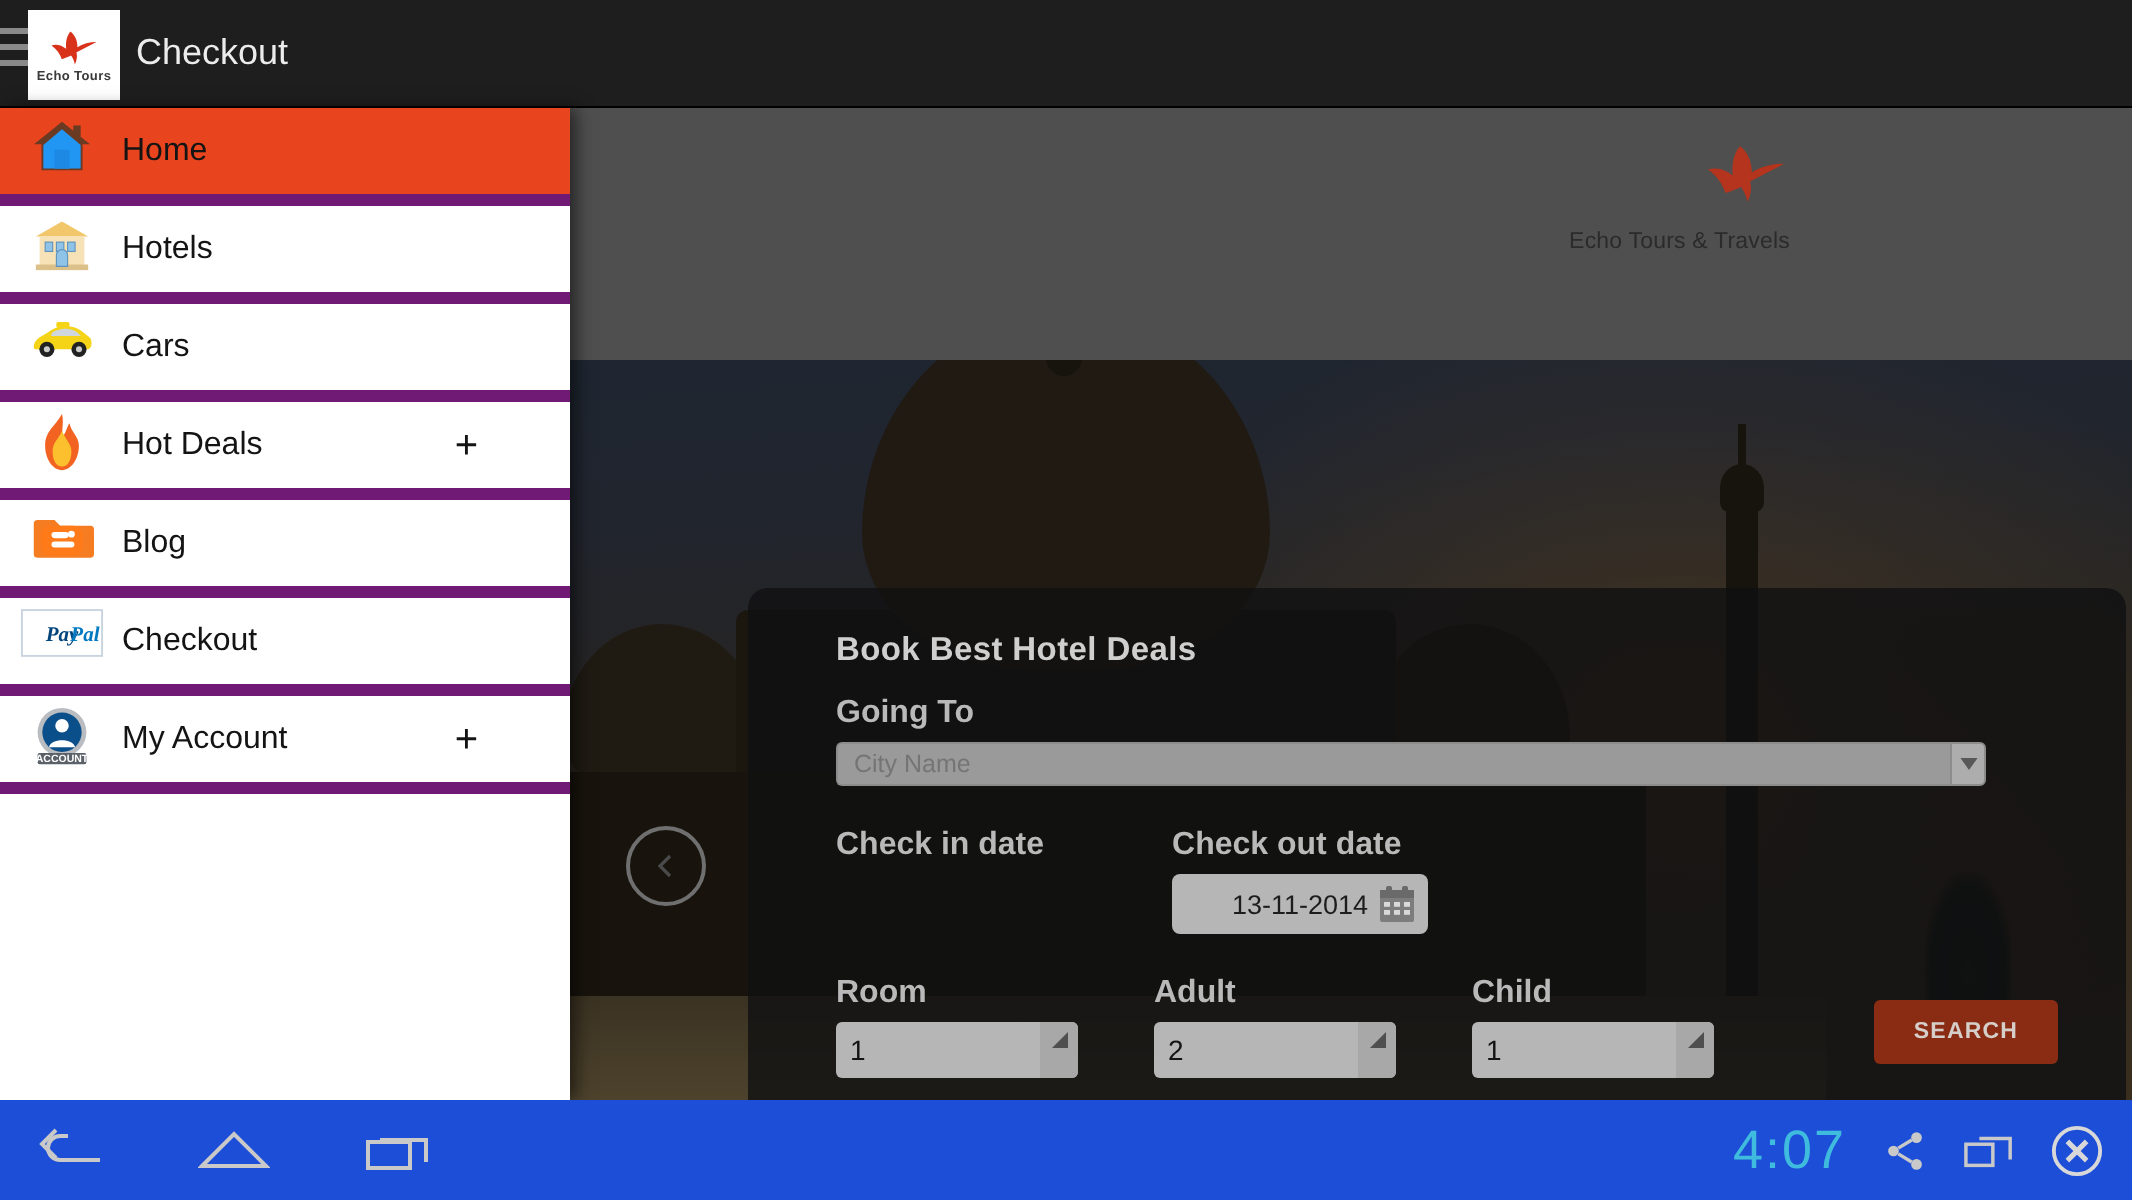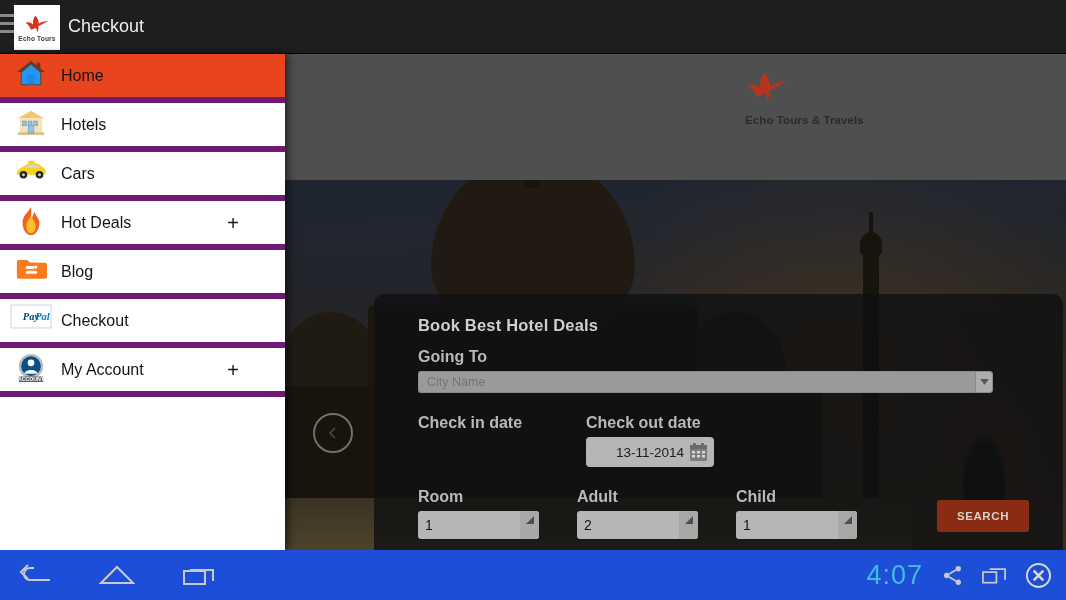--- a/index.html
+++ b/index.html
@@ -20,21 +20,21 @@
   .logo-tile .tile-text { font-size:6.5px; color:#3a3a3a; font-weight:bold;
                           letter-spacing:.2px; margin-top:1px; }
   .app-title { position:absolute; left:68px; top:16px; font-size:18px; color:#ececec; }
 
   
   .page { position:absolute; left:0; top:54px; width:1066px; height:496px;
           overflow:hidden; background:#4d4d4d; }
   .site-header { position:absolute; left:0; top:0; width:1066px; height:126px;
                  background:#4f4f4f; }
   .site-logo { position:absolute; left:745px; top:15px; width:150px;
-               text-align:left;font-weight:bold; }
+               text-align:right; }
   .site-logo .bird { width:44px; height:36px; }
   .site-logo .brand { font-size:11.5px; color:#2b2b2b; margin-top:5px; letter-spacing:.1px; }
 
   .hero { position:absolute; left:0; top:126px; width:1066px; height:370px; overflow:hidden; }
   .sky { position:absolute; inset:0;
          background:linear-gradient(176deg,#39455a 0%,#3c4455 22%,#4b4339 52%,#5b4a36 72%,#6a5638 100%); }
   .sky-glow { position:absolute; right:-80px; top:-40px; width:620px; height:420px;
               background:radial-gradient(ellipse at center, rgba(150,110,60,.55) 0%, rgba(90,70,45,0) 68%); }
   
   .taj { position:absolute; left:50%; transform:translateX(-50%); bottom:0;

